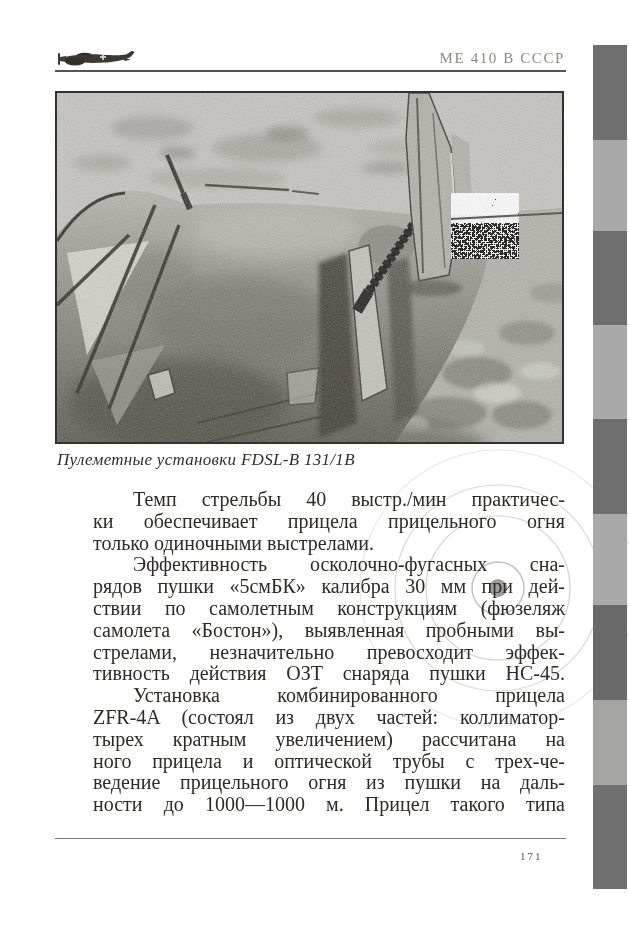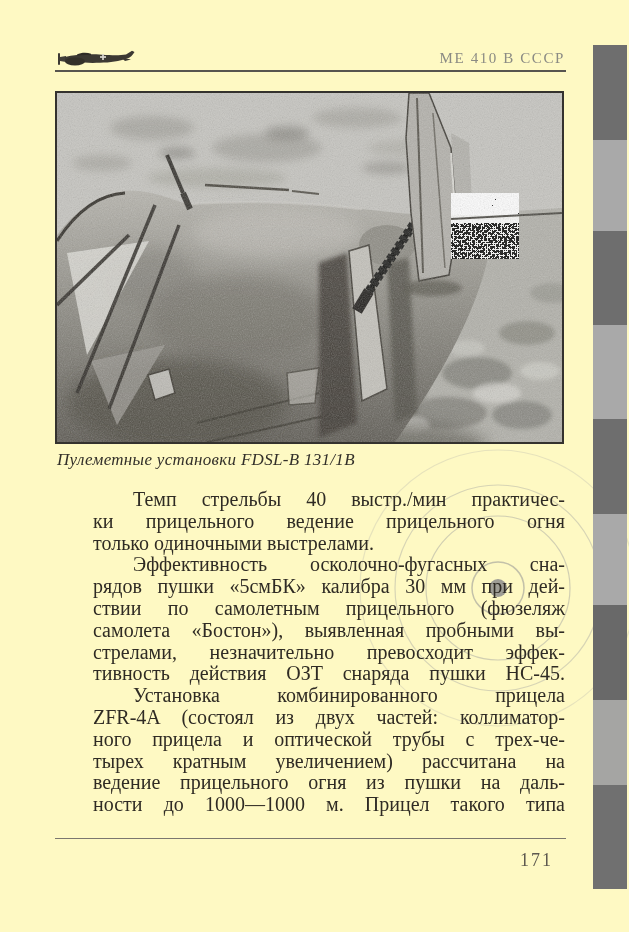--- a/index.html
+++ b/index.html
@@ -1,17 +1,17 @@
 <!DOCTYPE html>
 <html lang="ru"><head>
 <meta charset="utf-8">
 <style>
   html,body{margin:0;padding:0;background:#e8e8e8;}
   .page{
-    position:relative;width:629px;height:932px;background:#fef9c3;
+    position:relative;width:629px;height:932px;background:#ffffff;
     overflow:hidden;font-family:"Liberation Serif", serif;margin:0 auto;
   }
   
   .edge-strip{position:absolute;right:2px;top:45px;width:34px;height:844px;z-index:5;}
   .edge-strip .blk{width:100%;}
   .blk.dark{background:#6e6e6e;}
   .blk.light{background:#a9a9a9;}
   .blk:nth-child(1){height:95px;}
   .blk:nth-child(2){height:91px;}
   .blk:nth-child(3){height:94px;}
@@ -46,21 +46,21 @@
   }
   .line{text-align:justify;text-align-last:justify;margin-left:36px;}
   .line.lastline{text-align-last:left;}
   .line.indent{text-indent:40px;}
   
   .stamp{position:absolute;left:378px;top:468px;width:240px;height:240px;z-index:1;}
   .stamp svg{overflow:visible;}
   
   .footer-rule{position:absolute;left:55px;top:838px;width:511px;height:1px;background:#7b776f;}
   .page-number{
-    position:absolute;left:520px;top:850px;font-size:18px;
+    position:absolute;left:520px;top:850px;font-size:11px;
     color:#5d594f;letter-spacing:2px;z-index:2;
   }
 </style>
 </head>
 <body>
 
 <div class="page">
 
   <div class="edge-strip">
     <div class="blk dark"></div>
@@ -227,34 +227,34 @@
       <circle cx="120" cy="120" r="138" fill="none" stroke="#b0b0ad" stroke-width="1.2" opacity="0.30"></circle>
       <circle cx="120" cy="120" r="103" fill="none" stroke="#a8a8a5" stroke-width="1.2" opacity="0.45"></circle>
       <circle cx="120" cy="120" r="72" fill="none" stroke="#a5a5a2" stroke-width="1.2" opacity="0.5"></circle>
       <circle cx="120" cy="120" r="26" fill="none" stroke="#9b9b98" stroke-width="1.5" opacity="0.6"></circle>
       <circle cx="120" cy="120" r="9" fill="#8d8d8d" opacity="0.85"></circle>
     </svg>
   </div>
 
   <main class="bodytext">
     <div class="line indent">Темп стрельбы 40 выстр./мин практичес-</div>
-    <div class="line">ки прицельного ведение прицельного огня</div>
+    <div class="line">ки обеспечивает прицела прицельного огня</div>
     <div class="line lastline">только одиночными выстрелами.</div>
 
     <div class="line indent">Эффективность осколочно-фугасных сна-</div>
     <div class="line">рядов пушки «5смБК» калибра 30 мм при дей-</div>
-    <div class="line">ствии по самолетным прицельного (фюзеляж</div>
+    <div class="line">ствии по самолетным конструкциям (фюзеляж</div>
     <div class="line">самолета «Бостон»), выявленная пробными вы-</div>
     <div class="line">стрелами, незначительно превосходит эффек-</div>
     <div class="line">тивность действия ОЗТ снаряда пушки НС-45.</div>
 
     <div class="line indent">Установка комбинированного прицела</div>
     <div class="line">ZFR-4A (состоял из двух частей: коллиматор-</div>
+    <div class="line">тырех кратным увеличением) рассчитана на</div>
     <div class="line">ного прицела и оптической трубы с трех-че-</div>
-    <div class="line">тырех кратным увеличением) рассчитана на</div>
     <div class="line">ведение прицельного огня из пушки на даль-</div>
     <div class="line">ности до 1000—1000 м. Прицел такого типа</div>
   </main>
 
   <div class="footer-rule"></div>
   <div class="page-number">171</div>
 
 </div>
 
 </body></html>

